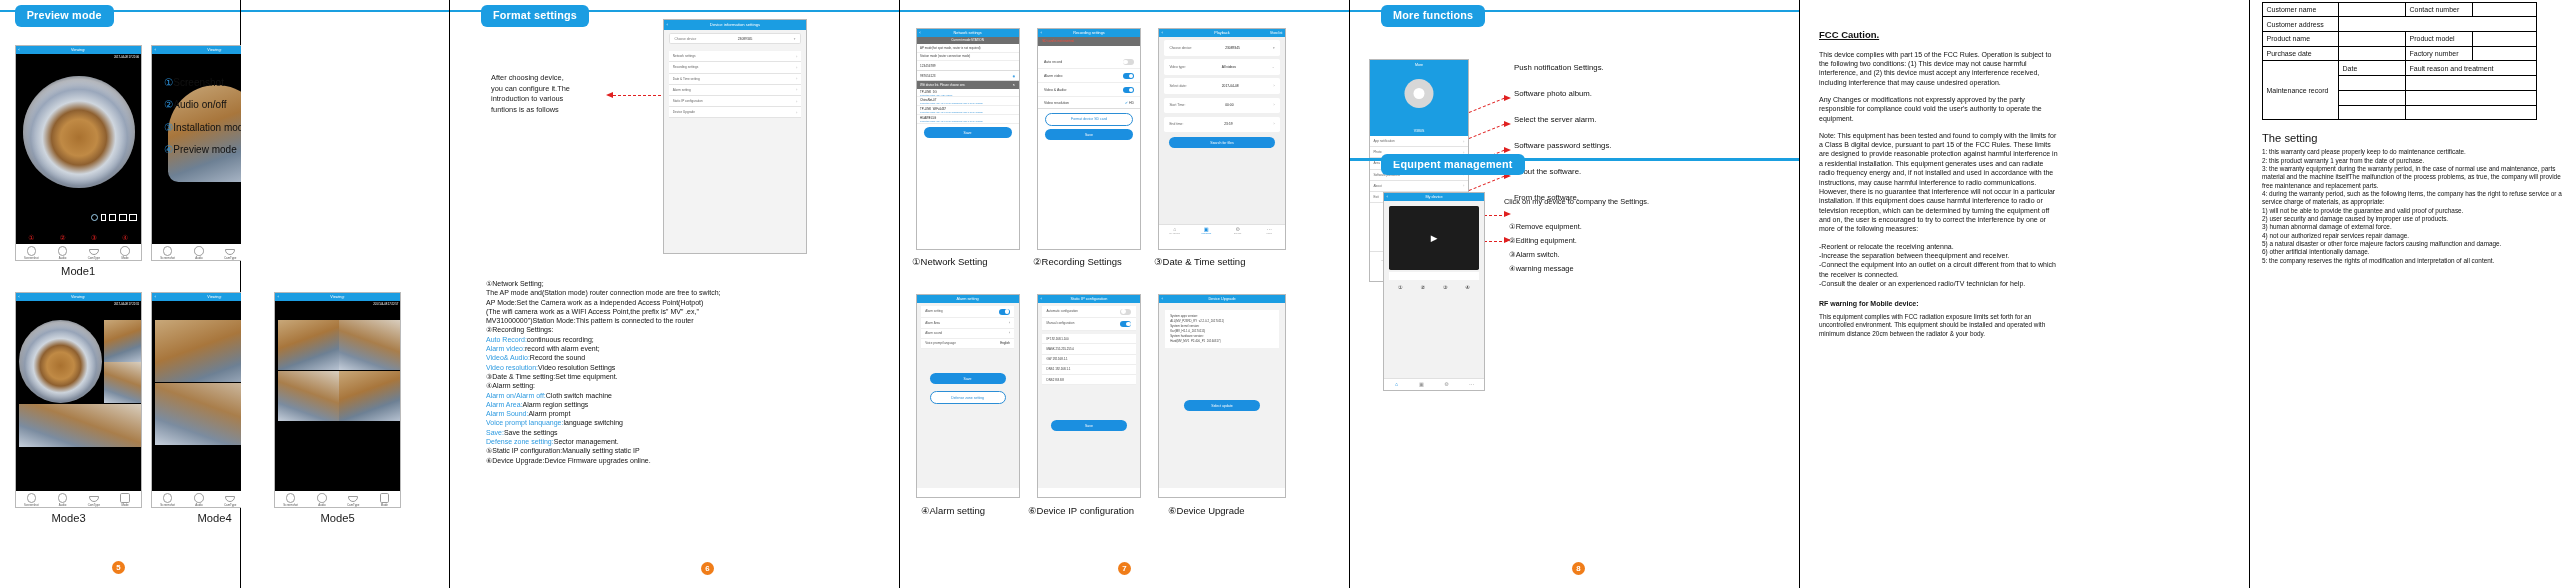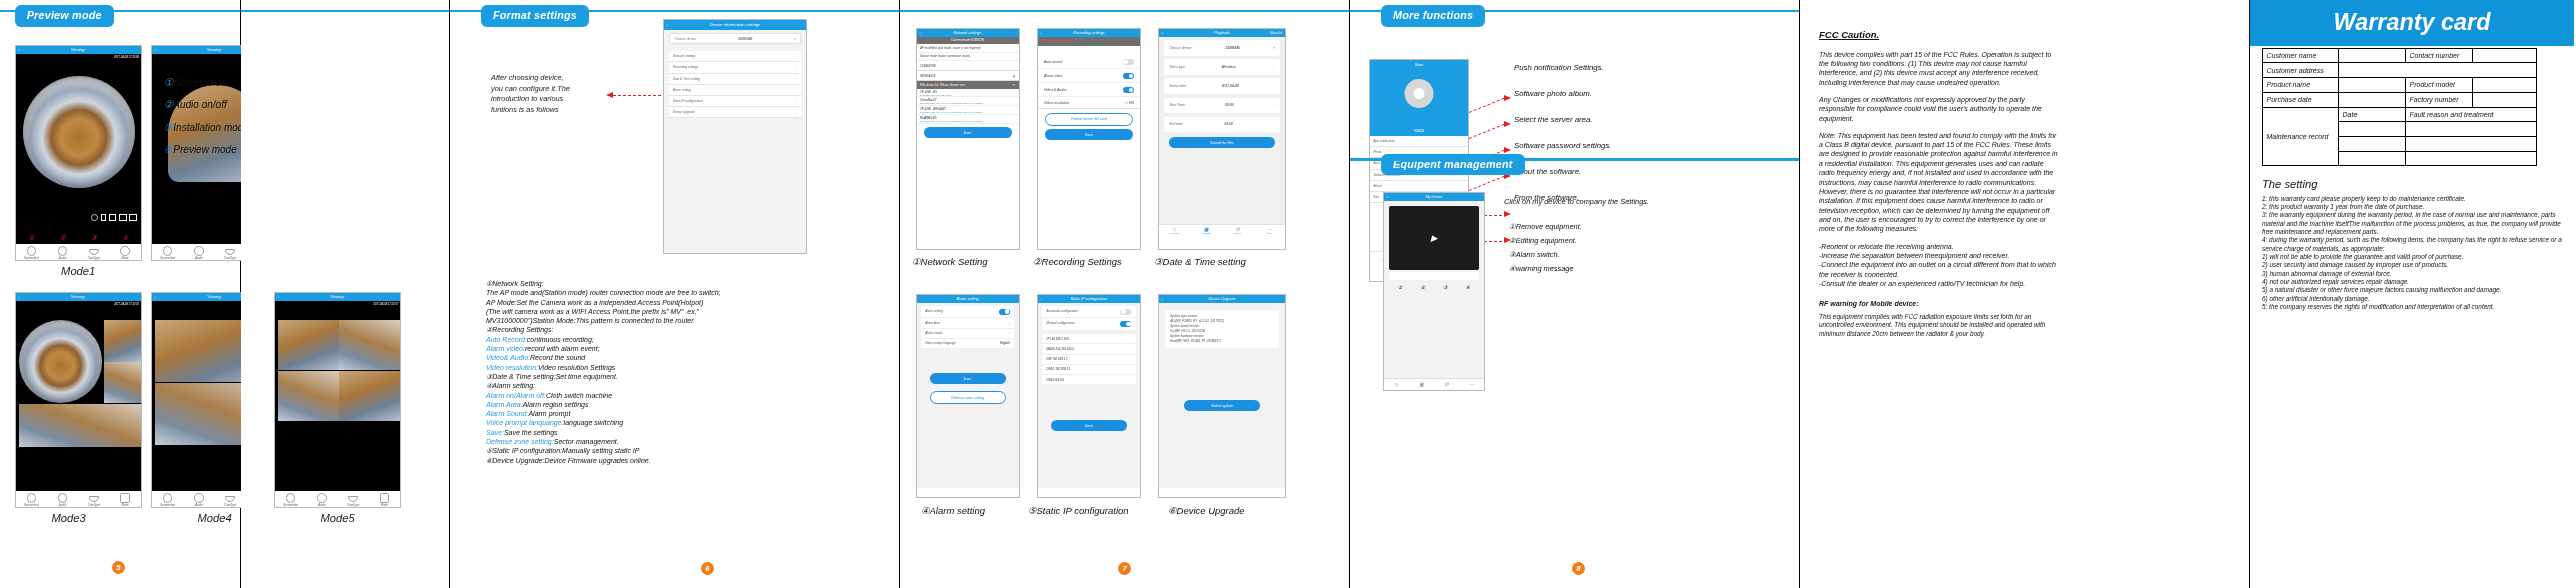--- a/index.html
+++ b/index.html
@@ -6,21 +6,21 @@
   html, body { margin:0; padding:0; }
   body {
     width: 2576px; height: 588px;
     background: #ffffff;
     font-family: "Liberation Sans", sans-serif;
     overflow: hidden;
   }
   .sheet { position: relative; width: 2576px; height: 588px; display: flex; }
 
   
-  .page { position: relative; height: 588px; border-right: 1.7px solid #000; background:#fff; flex: none; font-style: italic; }
+  .page { position: relative; height: 588px; border-right: 1.7px solid #000; background:#fff; flex: none; }
   .page.p1 { width: 241px; }
   .page.p2 { width: 209px; }
   .page.p3 { width: 450px; }
   .page.p4 { width: 450px; }
   .page.p5 { width: 450px; }
   .page.p6 { width: 450px; }
   .page.p7 { width: 324px; border-right: none; }
 
   .hbar { position:absolute; left:0; right:0; top:9.5px; height:2.6px; background:#1a9fe0; }
 
@@ -488,21 +488,21 @@
             </span>
           </div>
         <div style="background:#fff;font-size:2.9px;color:#333;padding:2.6px 4.3px;border-bottom:0.9px solid #eee;"><span>IP</span> <span>192.168.1.100</span></div>
         <div style="background:#fff;font-size:2.9px;color:#333;padding:2.6px 4.3px;border-bottom:0.9px solid #eee;"><span>MASK</span> <span>255.255.255.0</span></div>
         <div style="background:#fff;font-size:2.9px;color:#333;padding:2.6px 4.3px;border-bottom:0.9px solid #eee;"><span>GW</span> <span>192.168.1.1</span></div>
         <div style="background:#fff;font-size:2.9px;color:#333;padding:2.6px 4.3px;border-bottom:0.9px solid #eee;"><span>DNS1</span> <span>192.168.1.1</span></div>
         <div style="background:#fff;font-size:2.9px;color:#333;padding:2.6px 4.3px;border-bottom:0.9px solid #eee;"><span>DNS2</span> <span>8.8.8.8</span></div>
         <div class="appbtn" style="margin:35px 8.7px 0 8.7px;">Save</div>
       </div>
     </div>
-    <div class="caption" style="left:128px; top:505px;">⑤Static IP configuration</div>
+    <div class="caption" style="left:128px; top:505px;">⑥Device IP configuration</div>
 
     <div class="phone" style="left:258px; top:294px; width:128px; height:204px;">
       <div class="pbar">
           <span class="bk">‹</span>
           <span>Device Upgrade</span>
         </div>
       <div style="background:#f2f2f2;height:185px;padding:7px 6px;">
         <div style="background:#fff;padding:4.3px 5.2px;font-size:2.9px;color:#444;line-height:1.7;">
           <div>System apps version:</div>
           <div>ALL(MV_P23RD_RY_v2.2.0.2_20170111)</div>
@@ -560,21 +560,21 @@
       <div class="navbar" style="margin-top:48px;">
         <div class="ni"><b>▣</b><span>Playback</span></div>
         <div class="ni"><b>⚙</b><span>Device</span></div>
         <div class="ni sel"><b>⋯</b><span>More</span></div>
       </div>
     </div>
 
     <div style="position:absolute;left:164px;top:55px;font-size:7.8px;line-height:26px;color:#111;">
       <div>Push notification Settings.</div>
       <div>Software photo album.</div>
-      <div>Select the server area.</div>
+      <div>Select the server alarm.</div>
       <div>Software password settings.</div>
       <div>About the software.</div>
       <div>From the software.</div>
     </div>
     <div class="arrow" style="left:119px;top:112px;width:38px;transform:rotate(-22deg);transform-origin:left center;"></div>
     <div class="arrowhead ah-right" style="left:154px;top:95px;"></div>
     <div class="arrow" style="left:119px;top:138px;width:38px;transform:rotate(-22deg);transform-origin:left center;"></div>
     <div class="arrowhead ah-right" style="left:154px;top:121px;"></div>
     <div class="arrow" style="left:119px;top:164px;width:38px;transform:rotate(-22deg);transform-origin:left center;"></div>
     <div class="arrowhead ah-right" style="left:154px;top:147px;"></div>
@@ -641,21 +641,20 @@
       <p style="margin:0">-Reorient or relocate the receiving antenna.</p>
       <p style="margin:0">-Increase the separation between theequipment and receiver.</p>
       <p style="margin:0">-Connect the equipment into an outlet on a circuit different from that to which the receiver is connected.</p>
       <p>-Consult the dealer or an experienced radio/TV technician for help.</p>
       <p style="margin:10.4px 0 4.3px 0;font-weight:bold;">RF warning for Mobile device:</p>
       <p style="font-size:6.4px;line-height:1.35;">This equipment complies with FCC radiation exposure limits set forth for an uncontrolled environment. This equipment should be installed and operated with minimum distance 20cm between the radiator &amp; your body.</p>
     </div>
   </div>
 
   <div class="page p7">
-    <div class="wtitle">Warranty card</div>
 
     <table class="wt">
       <tbody>
           <tr>
         <td style="width:76px;">Customer name</td>
         <td style="width:67px;"></td>
         <td style="width:67px;">Contact number</td>
         <td></td>
       </tr>
       <tr>

